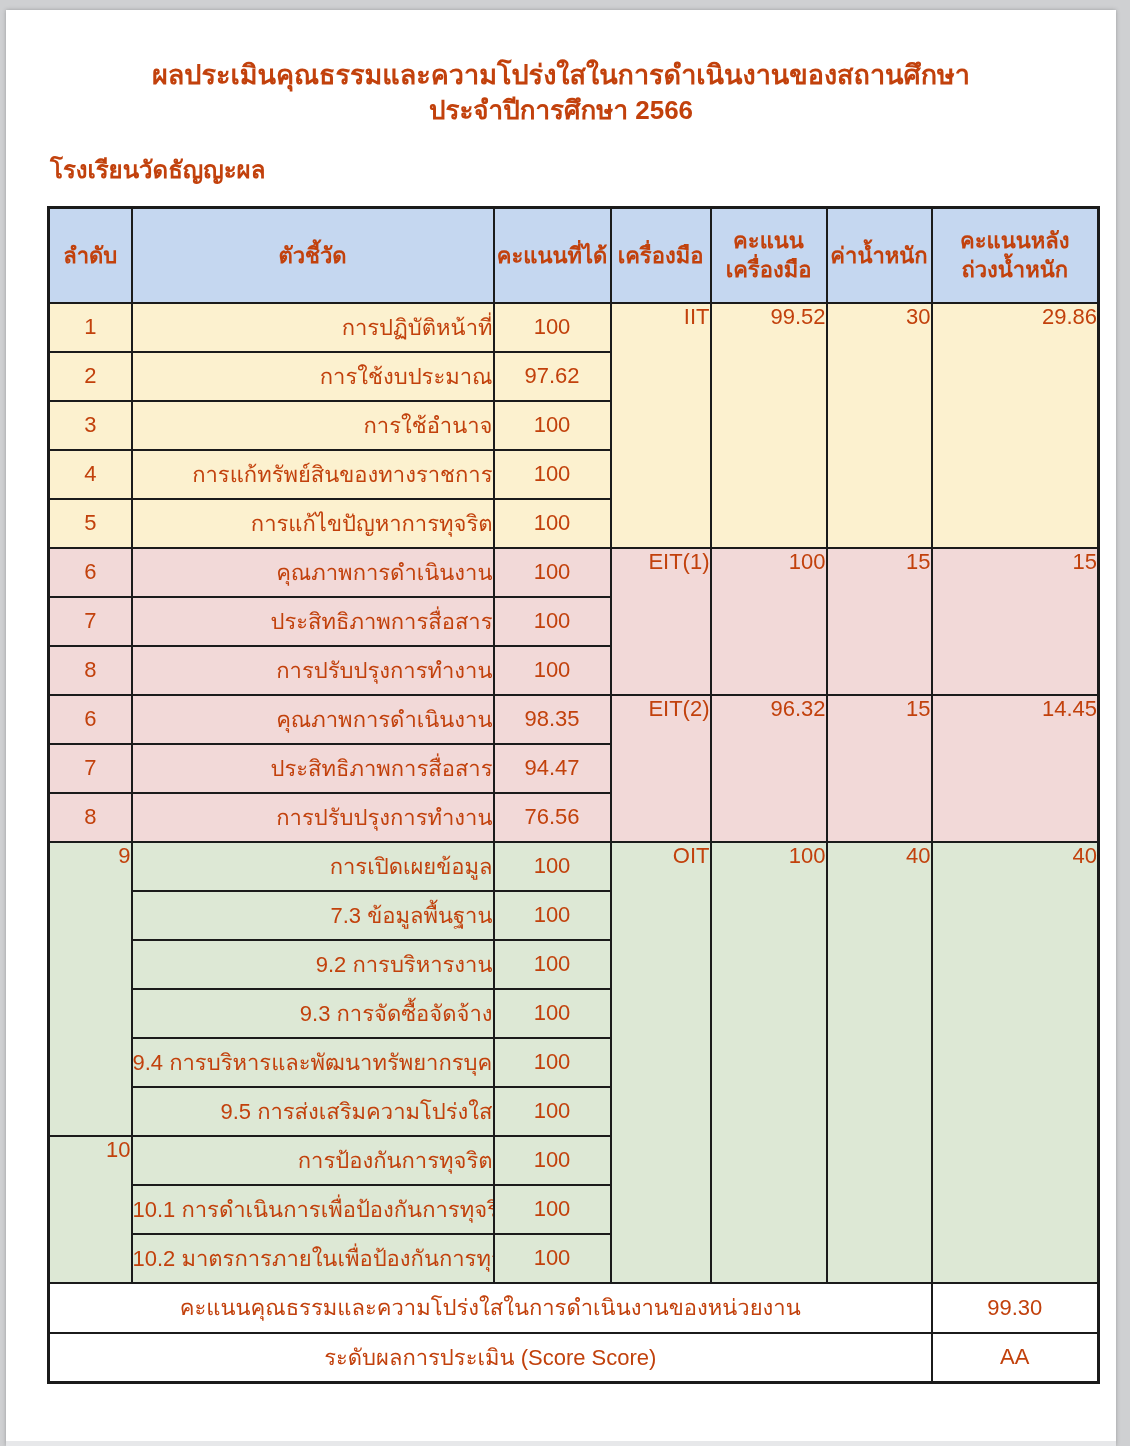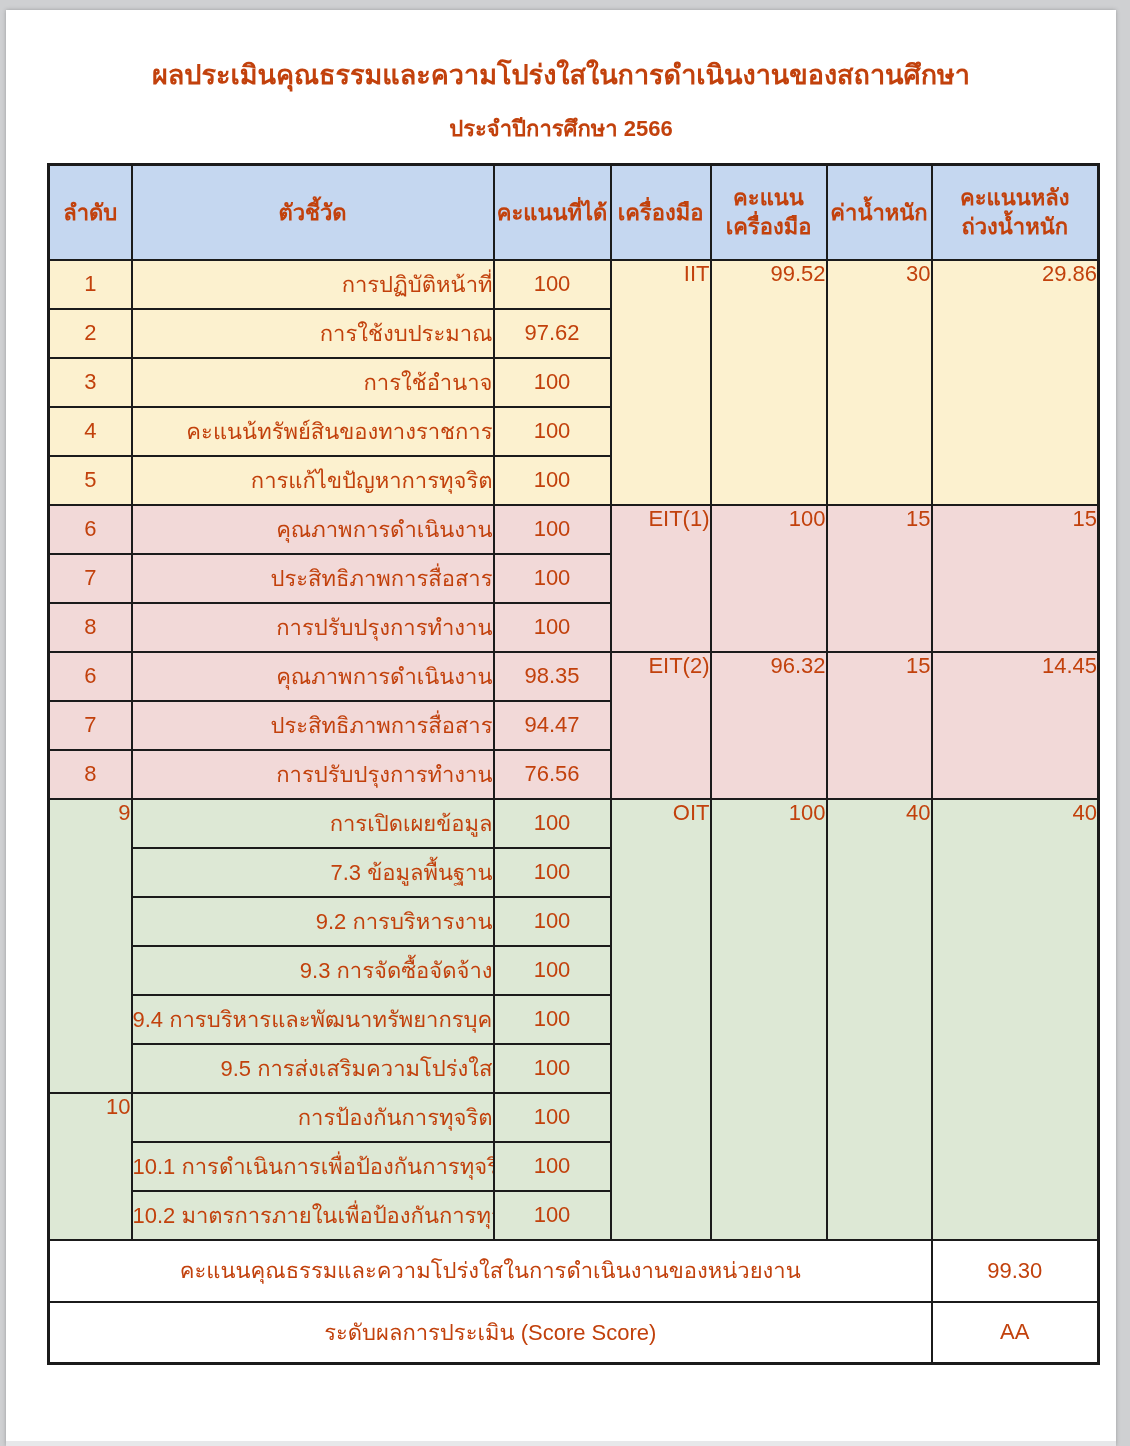--- a/index.html
+++ b/index.html
@@ -12,21 +12,21 @@
   .page {
     position: absolute;
     left: 6px; top: 10px;
     width: 1110px; height: 1436px;
     background: #ffffff;
     box-shadow: 0 0 4px rgba(0,0,0,0.25);
     color: #c2410c;
   }
   .titles { text-align: center; padding-top: 52px; }
   .title-line1 { font-size: 27px; font-weight: 700; line-height: 1.0; }
-  .title-line2 { font-size: 22px; font-weight: 700; margin-top: 22px; }
+  .title-line2 { font-size: 26px; font-weight: 700; }
   .school-name {
     font-size: 24px; font-weight: 700;
     margin: 20px 0 0 44px;
   }
   table.ita {
     border-collapse: collapse;
     table-layout: fixed;
     width: 1050px;
     margin: 17px 8px 0 41px;
     font-size: 22px;
@@ -46,39 +46,40 @@
     vertical-align: middle;
     line-height: 1.5;
   }
   tbody td { height: 49px; vertical-align: middle; }
   td.c { text-align: center; }
   td.l { text-align: right; padding-left: 5px; white-space: nowrap; }
   td.merged-top { vertical-align: top; text-align: right; padding-top: 11px; }
   tbody.sec-yellow td { background: #fcf1cf; }
   tbody.sec-pink   td { background: #f2d9d8; }
   tbody.sec-green  td { background: #dde8d5; }
-  tbody.sec-summary td { background: #ffffff; height: 62px; }
+  tbody.sec-summary td { background: #ffffff; height: 50px; }
   tbody.sec-summary td.label { text-align: center; }
   .hdr2 span { display: block; line-height: 1.35; }
   .bottom-strip {
     position: absolute; left: 0; bottom: 0;
     width: 100%; height: 5px;
     background: #e7e8ea;
   }
 </style>
 </head>
 <body>
 
 <div class="page">
 
   <div class="titles">
     <div class="title-line1">ผลประเมินคุณธรรมและความโปร่งใสในการดำเนินงานของสถานศึกษา</div>
     <div class="title-line2">ประจำปีการศึกษา 2566</div>
   </div>
 
+  <div class="school-name">โรงเรียนวัดธัญญะผล</div>
 
   <table class="ita">
     <colgroup>
       <col style="width:83px">
         <col style="width:362px">
         <col style="width:117px">
       <col style="width:100px">
         <col style="width:116px">
         <col style="width:105px">
       <col style="width:167px">
@@ -117,21 +118,21 @@
         <td class="l">การใช้งบประมาณ</td>
         <td class="c">97.62</td>
       </tr>
       <tr>
         <td class="c">3</td>
         <td class="l">การใช้อำนาจ</td>
         <td class="c">100</td>
       </tr>
       <tr>
         <td class="c">4</td>
-        <td class="l">คะแนน้ทรัพย์สินของทางราชการ</td>
+        <td class="l">การแก้ทรัพย์สินของทางราชการ</td>
         <td class="c">100</td>
       </tr>
       <tr>
         <td class="c">5</td>
         <td class="l">การแก้ไขปัญหาการทุจริต</td>
         <td class="c">100</td>
       </tr>
     </tbody>
 
     <tbody class="sec-pink">

